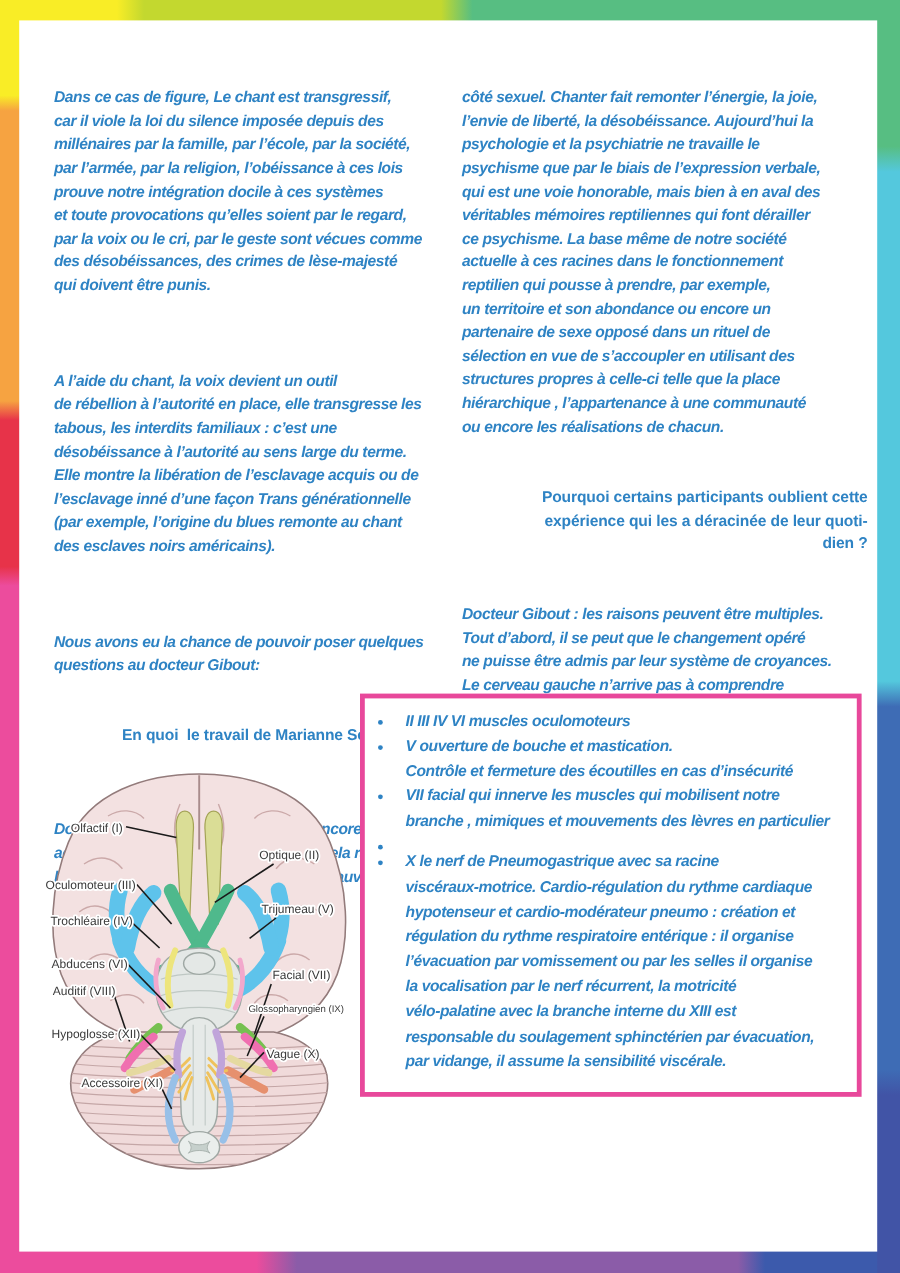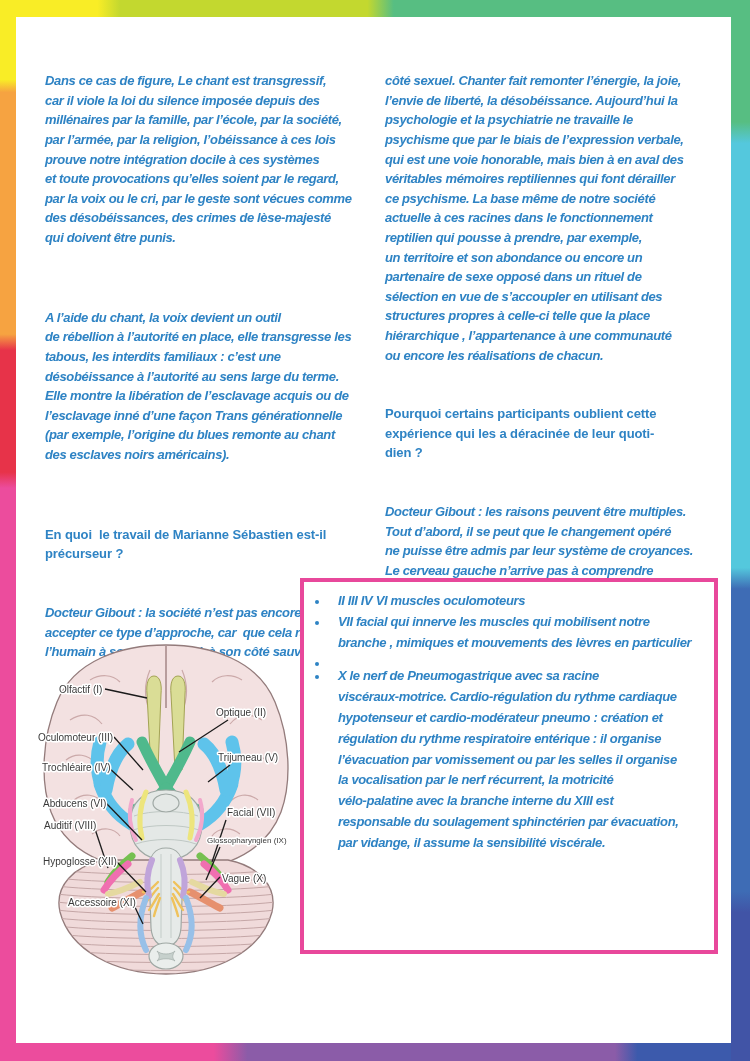--- a/index.html
+++ b/index.html
@@ -16,23 +16,23 @@
   .b-right{top:0;bottom:0;right:0;width:19px;
     background:linear-gradient(to bottom,#57BE82 0 11.5%,#54C8DD 13.5% 53.5%,#3E6CB5 55.5% 84%,#4154A6 86% 100%);}
   
   .col{position:absolute;top:32px;width:338px;color:#2e83c4;
        font-size:13px;line-height:19.6px;font-weight:700;font-style:italic;
        letter-spacing:-0.35px;white-space:pre;}
   .col-left{left:45px;}
   .col-right{left:385px;}
   .col p{margin:0;}
   .col p.gap{margin-bottom:21px;}
-  .col p.q{font-style:normal;letter-spacing:-0.1px;}
+  .col p.q{font-style:normal;letter-spacing:-0.1px;text-align:right;}
   
-  .nerve-box{position:absolute;left:300px;top:578px;width:418px;height:376px;
+  .nerve-box{position:absolute;left:300px;top:578px;width:418px;height:336px;
       box-sizing:border-box;border:4px solid #E8489B;background:#fff;padding:9px 6px 0 6px;}
   .nb-item{display:flex;color:#2e83c4;font-weight:700;font-style:italic;
       font-size:13px;line-height:20.8px;letter-spacing:-0.35px;margin:0;}
   .nb-dot{flex:0 0 auto;width:4px;height:4px;border-radius:50%;background:#2e83c4;
       margin:9px 19px 0 5px;}
   .nb-text{white-space:pre;}
   
   .diagram{position:absolute;left:30px;top:640px;width:272px;height:372px;}
   .lbl{font-family:"Liberation Sans",sans-serif;font-size:10px;fill:#3a3a3a;
        paint-order:stroke;stroke:#ffffff;stroke-width:3px;stroke-linejoin:round;}
@@ -62,20 +62,22 @@
 des désobéissances, des crimes de lèse-majesté
 qui doivent être punis.</p>
     <p class="gap">A l’aide du chant, la voix devient un outil
 de rébellion à l’autorité en place, elle transgresse les
 tabous, les interdits familiaux : c’est une
 désobéissance à l’autorité au sens large du terme.
 Elle montre la libération de l’esclavage acquis ou de
 l’esclavage inné d’une façon Trans générationnelle
 (par exemple, l’origine du blues remonte au chant
 des esclaves noirs américains).</p>
+    <p>Nous avons eu la chance de pouvoir poser quelques
+questions au docteur Gibout:</p>
     <p class="q">En quoi  le travail de Marianne Sébastien est-il
 précurseur ?</p>
     <p>Docteur Gibout : la société n’est pas encore prête à
 accepter ce type d’approche, car  que cela ramène
 l’humain à son côté animal, à son côté sauvage, son</p>
   </div>
 
   <div class="col col-right">
     <p>côté sexuel. Chanter fait remonter l’énergie, la joie,
 l’envie de liberté, la désobéissance. Aujourd’hui la
@@ -268,20 +270,25 @@
     </g>
   </svg>
 
   <div class="nerve-box">
     <div class="nb-item">
       <span class="nb-dot"></span>
       <span class="nb-text">II III IV VI muscles oculomoteurs</span>
     </div>
     <div class="nb-item">
       <span class="nb-dot"></span>
+      <span class="nb-text">V ouverture de bouche et mastication.
+Contrôle et fermeture des écoutilles en cas d’insécurité</span>
+    </div>
+    <div class="nb-item">
+      <span class="nb-dot"></span>
       <span class="nb-text">VII facial qui innerve les muscles qui mobilisent notre
 branche , mimiques et mouvements des lèvres en particulier</span>
     </div>
     <div class="nb-item">
       <span class="nb-dot"></span>
     </div>
     <div class="nb-item">
       <span class="nb-dot"></span>
       <span class="nb-text">X le nerf de Pneumogastrique avec sa racine
 viscéraux-motrice. Cardio-régulation du rythme cardiaque

